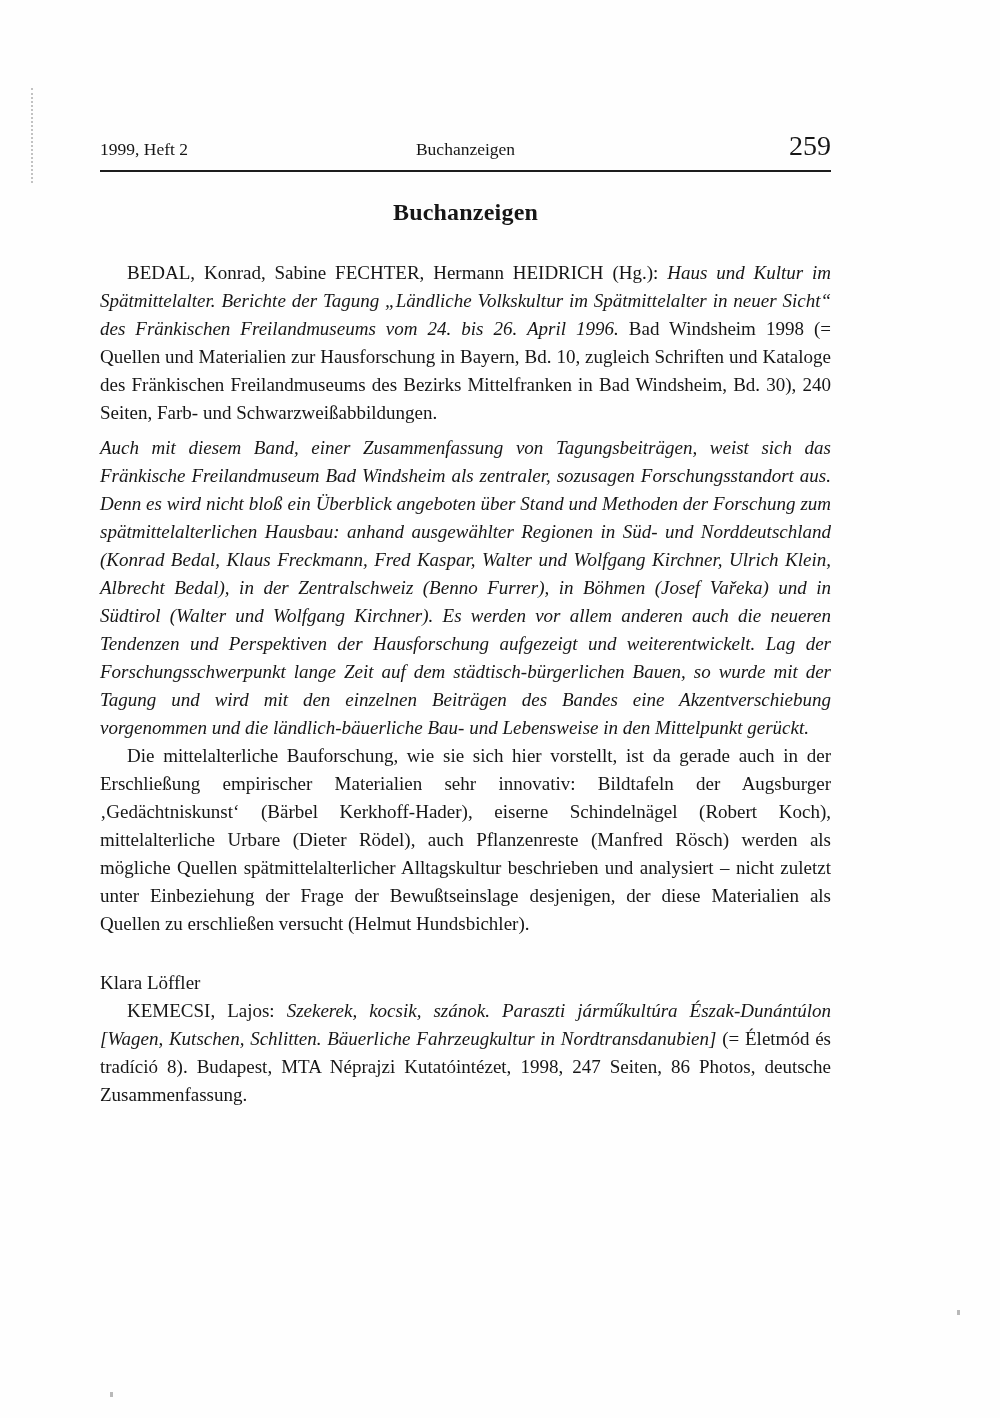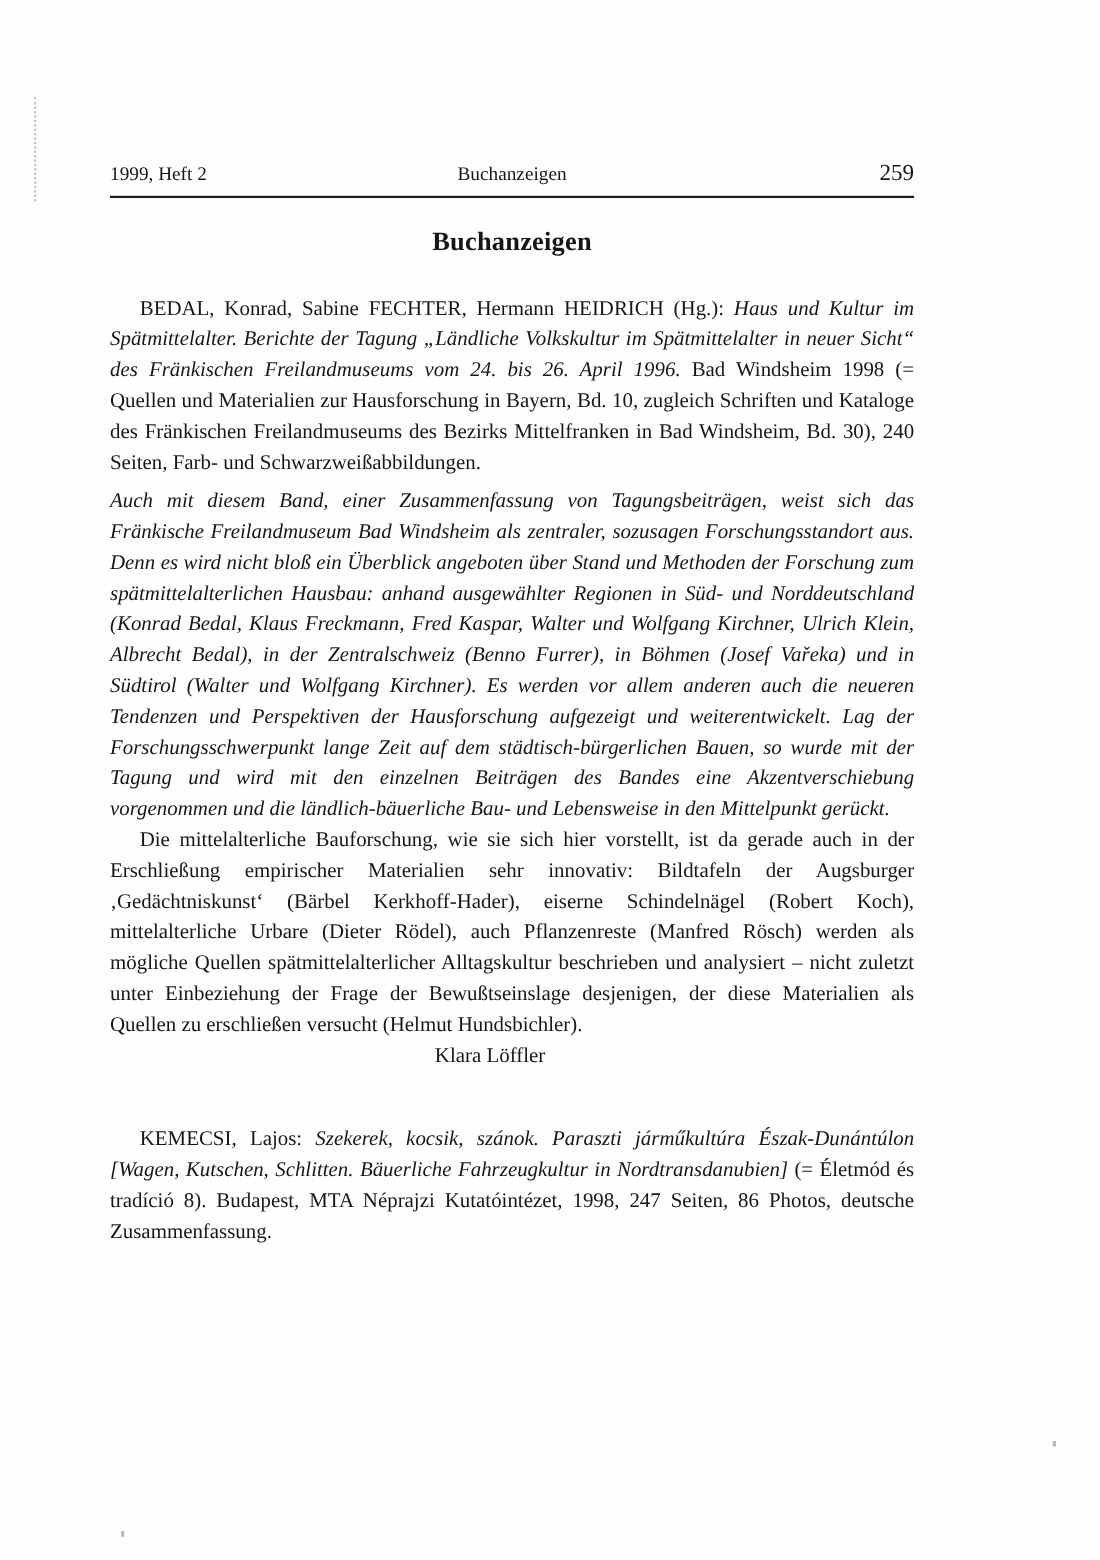--- a/index.html
+++ b/index.html
@@ -28,33 +28,33 @@
     position: absolute;
     width: 3px;
     height: 5px;
     background: #b9b9b9;
   }
   .speck.s1 { left: 110px; top: 1392px; }
   .speck.s2 { left: 957px; top: 1310px; }
   .content {
     position: absolute;
     left: 100px;
-    top: 15px;
+    top: 0;
     width: 731px;
   }
   .running-header {
     margin-top: 130px;
     display: grid;
     grid-template-columns: 1fr auto 1fr;
     align-items: baseline;
     font-size: 17.5px;
   }
   .running-header .hl { text-align: left; }
   .running-header .hc { text-align: center; }
-  .running-header .hr { text-align: right; font-size: 21px; }
+  .running-header .hr { text-align: right; font-size: 28px; }
   .rule {
     margin-top: 8px;
     border-top: 2.5px solid #1d1d1d;
   }
   h1.title {
     margin: 27px 0 0 0;
     text-align: center;
     font-size: 24px;
     font-weight: bold;
     letter-spacing: 0.2px;
@@ -67,25 +67,26 @@
   p {
     margin: 0;
     text-align: justify;
     hyphens: auto;
     -webkit-hyphens: auto;
   }
   p.indent { text-indent: 27px; }
   p.gap-top { margin-top: 7px; font-style: italic; }
   .it { font-style: italic; }
   p.signature {
-    text-align: center;
+    text-align: left;
     padding-right: 40px;
     text-indent: 0;
+    margin-top: 31px;
   }
-  section.review-2 { margin-top: 48px; }
+  section.review-2 { }
   p.cont { text-align-last: justify; }
 </style>
 </head>
 <body>
 
 <div class="page">
 
   <div class="scan-dotted"></div>
   <div class="speck s1"></div>
   <div class="speck s2"></div>

